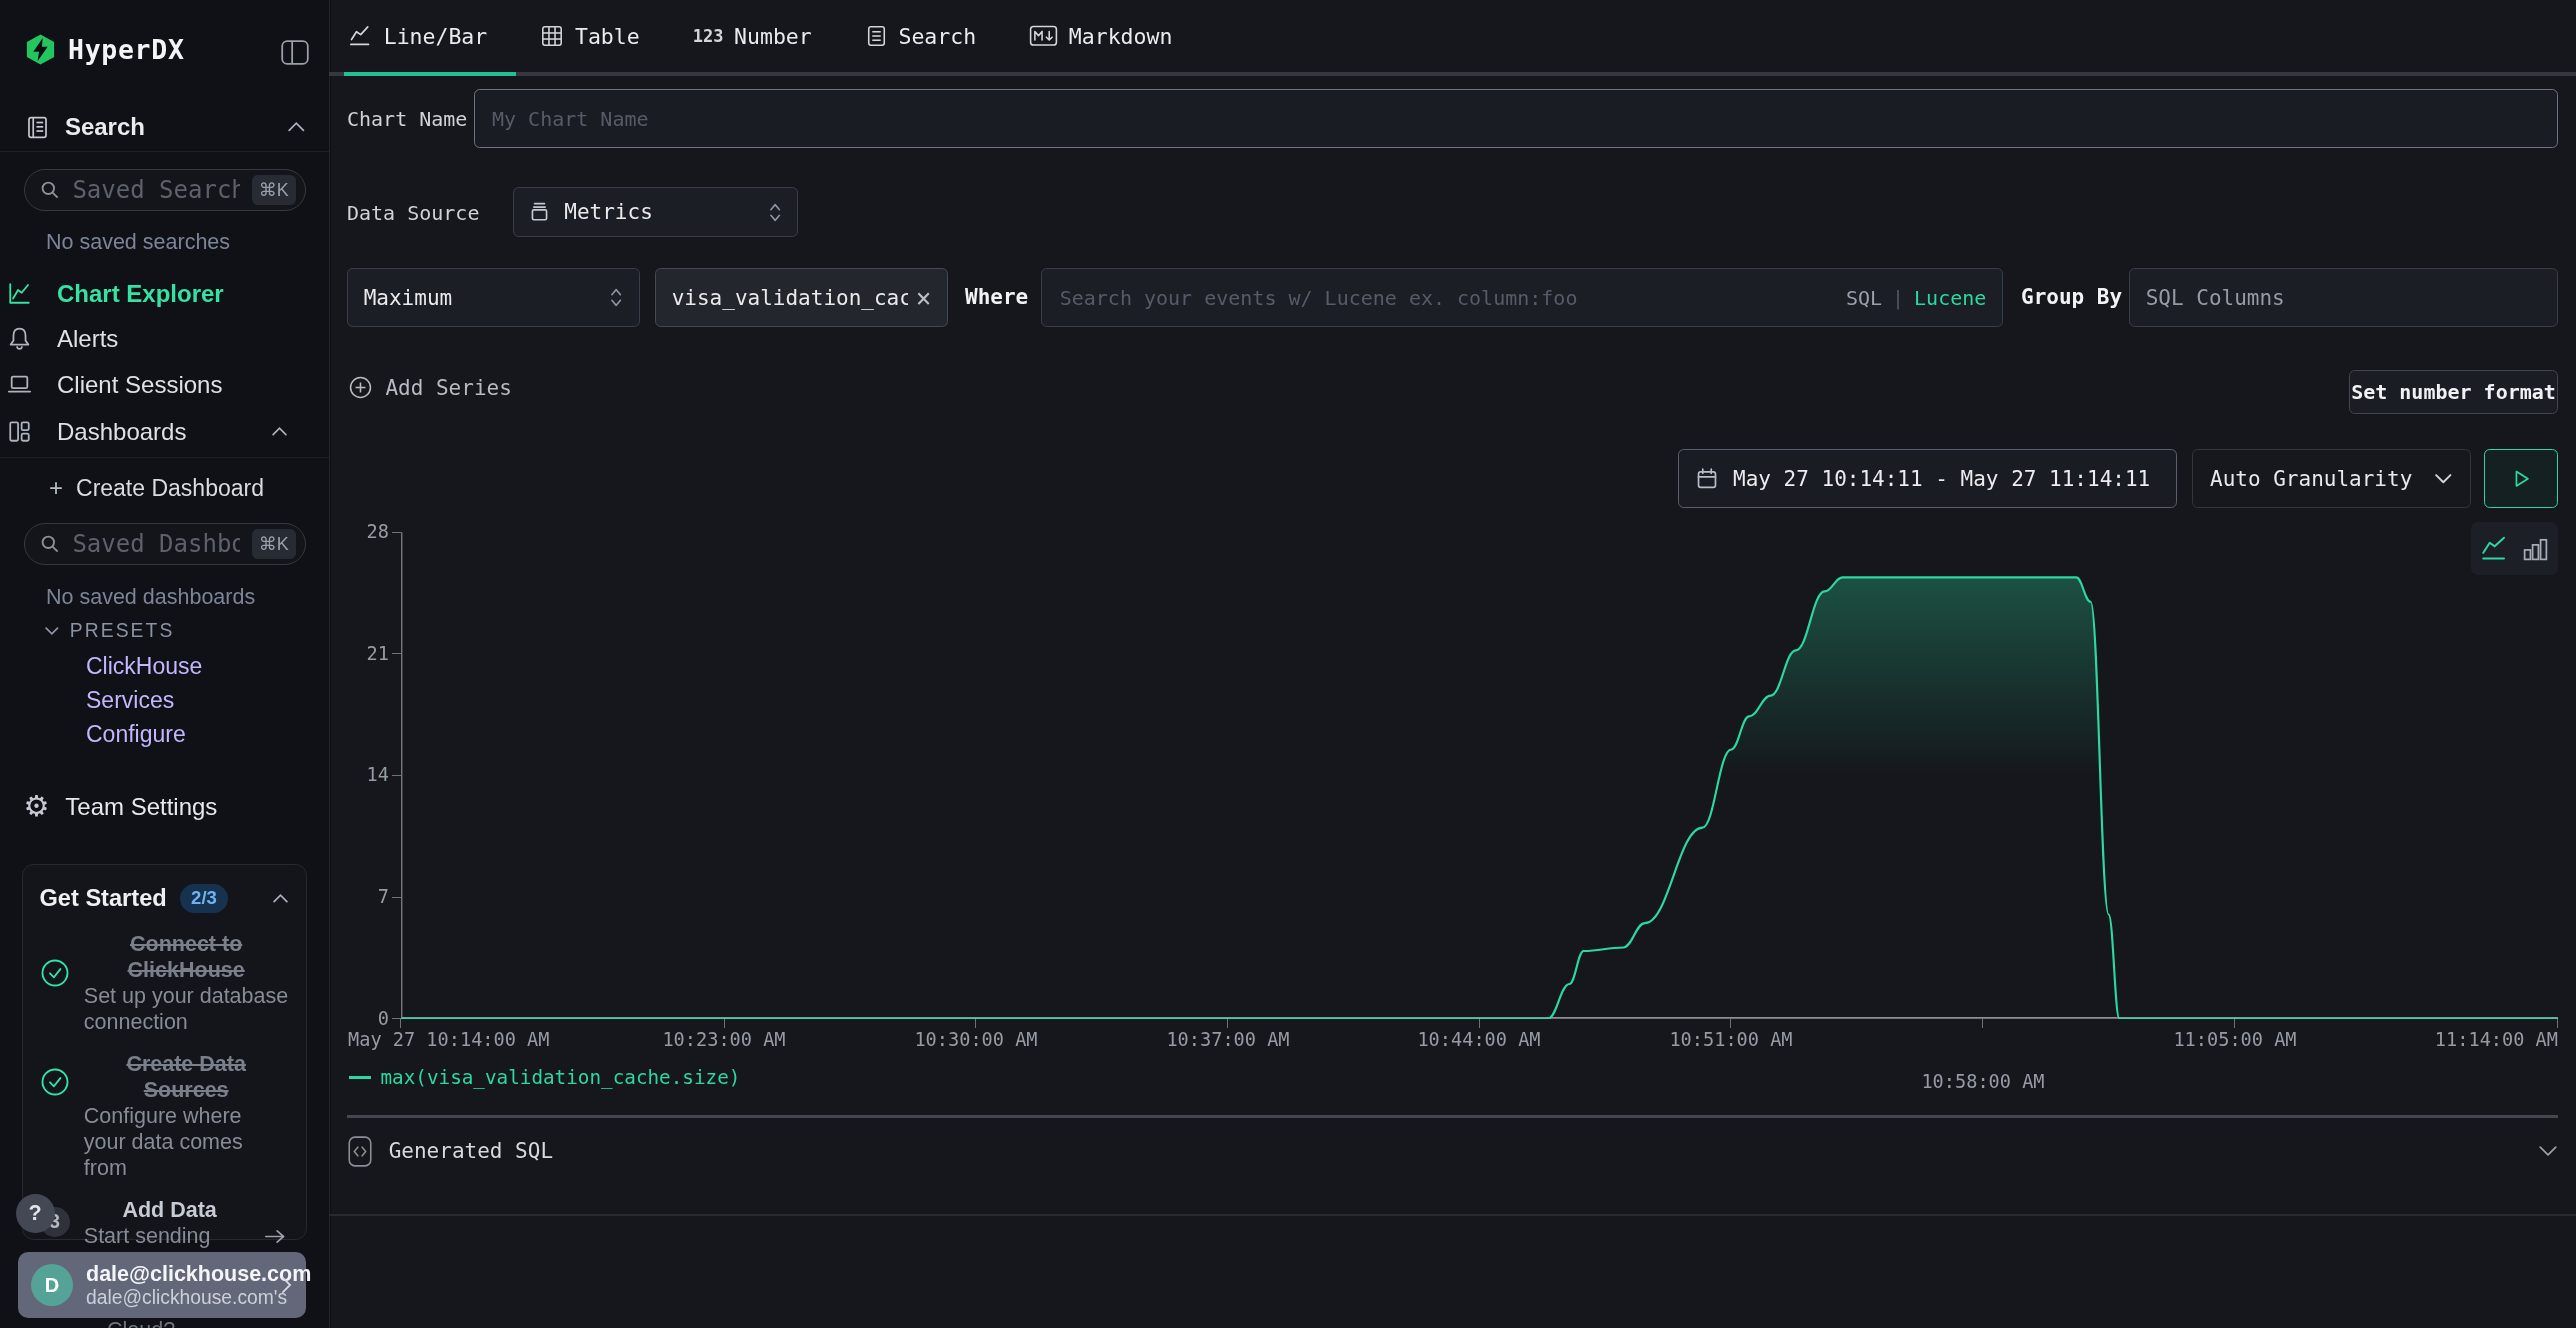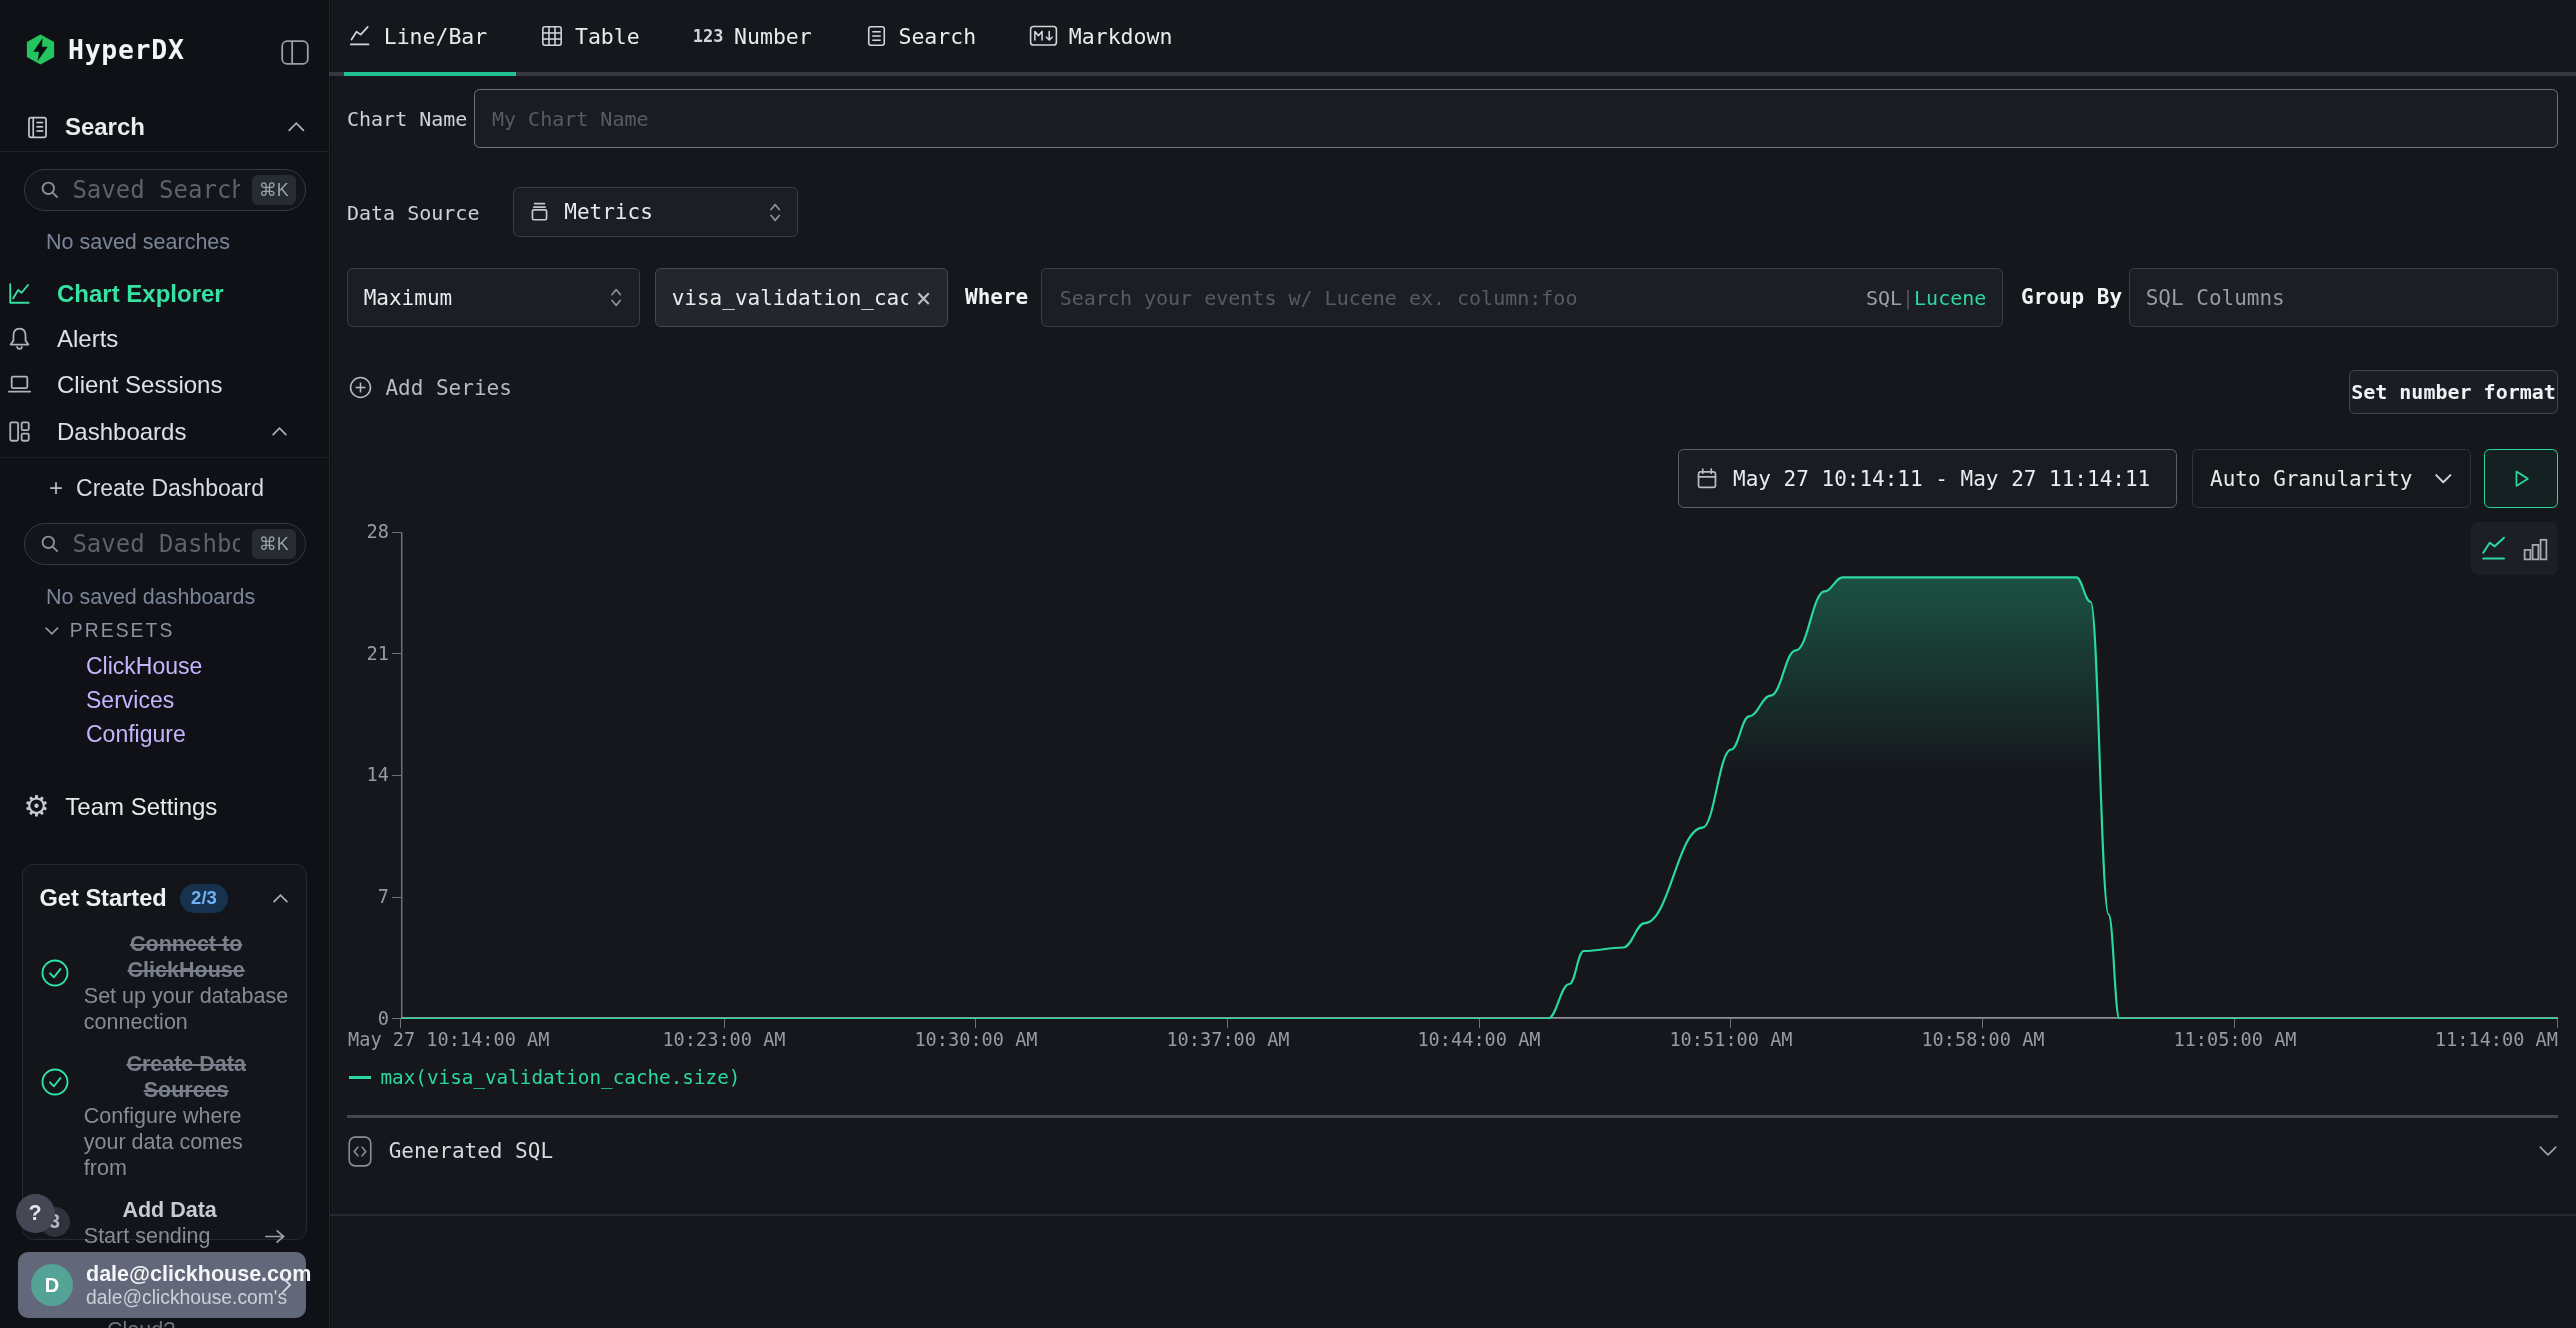--- a/index.html
+++ b/index.html
@@ -87,21 +87,21 @@
   .ctl{position:absolute;top:268px;height:59px;display:flex;align-items:center;padding:0 15.7px;box-sizing:border-box;}
   #agg-select{left:347px;width:293px;cursor:pointer;}
   #agg-select .val{font-size:21px;color:#e8eaec;flex:1;}
   #metric-tag{left:655px;width:293px;background:#23262d;border-color:#454952;}
   #metric-tag .val{font-size:21px;color:#e8eaec;flex:1;white-space:nowrap;overflow:hidden;}
   #metric-tag .x{font-size:26px;color:#b9bdc4;margin-left:7.2px;cursor:pointer;line-height:26px;}
   #where-wrap{left:1041px;width:962px;}
   #where-wrap input{flex:1;min-width:0;background:transparent;border:none;outline:none;
      font-family:"DejaVu Sans Mono","Liberation Mono",monospace;font-size:20px;color:#e8eaec;}
   #where-wrap input::placeholder{color:#575c64;}
-  .lang-toggle{display:flex;align-items:center;font-size:20px;}
+  .lang-toggle{display:flex;align-items:center;gap:10px;font-size:20px;}
   .lang-sql{color:#9aa0a8;cursor:pointer;}
   .lang-sep{color:#505560;}
   .lang-lucene{color:#2bd9a0;cursor:pointer;}
   #groupby-input{position:absolute;left:2129px;top:268px;width:429px;height:59px;background:#1b1e24;border:1.4px solid #3a3e46;
      border-radius:5.7px;box-sizing:border-box;padding:0 15.7px;outline:none;
      font-family:"DejaVu Sans Mono","Liberation Mono",monospace;font-size:21px;color:#e8eaec;}
   #groupby-input::placeholder{color:#959aa3;}
 
   #add-series-btn{position:absolute;left:347px;top:374px;display:flex;align-items:center;gap:11.4px;color:#b6bac1;cursor:pointer;}
   #add-series-btn .albl{font-size:21px;}
@@ -522,21 +522,21 @@
     <div class="xtick-label" style="left: 724px; transform: translateX(-50%);">10:23:00 AM</div>
     <div class="xtick-mark" style="left: 975px;"></div>
     <div class="xtick-label" style="left: 976px; transform: translateX(-50%);">10:30:00 AM</div>
     <div class="xtick-mark" style="left: 1227px;"></div>
     <div class="xtick-label" style="left: 1228px; transform: translateX(-50%);">10:37:00 AM</div>
     <div class="xtick-mark" style="left: 1479px;"></div>
     <div class="xtick-label" style="left: 1479px; transform: translateX(-50%);">10:44:00 AM</div>
     <div class="xtick-mark" style="left: 1730px;"></div>
     <div class="xtick-label" style="left: 1731px; transform: translateX(-50%);">10:51:00 AM</div>
     <div class="xtick-mark" style="left: 1982px;"></div>
-    <div class="xtick-label" style="left: 1983px; transform: translateX(-50%);">10:58:00 AM</div>
+    <div class="xtick-label" style="left: 1983px; transform: translateX(-50%); margin-top: 42px;">10:58:00 AM</div>
     <div class="xtick-mark" style="left: 2234px;"></div>
     <div class="xtick-label" style="left: 2235px; transform: translateX(-50%);">11:05:00 AM</div>
     <div class="xtick-mark" style="left: 2557px;"></div>
     <div class="xtick-label" style="left: 2558px; transform: translateX(-100%);">11:14:00 AM</div>
   </div>
 
 <div id="legend" class="fm">
   <span class="swatch"></span>
   <span class="llbl">max(visa_validation_cache.size)</span>
 </div>

